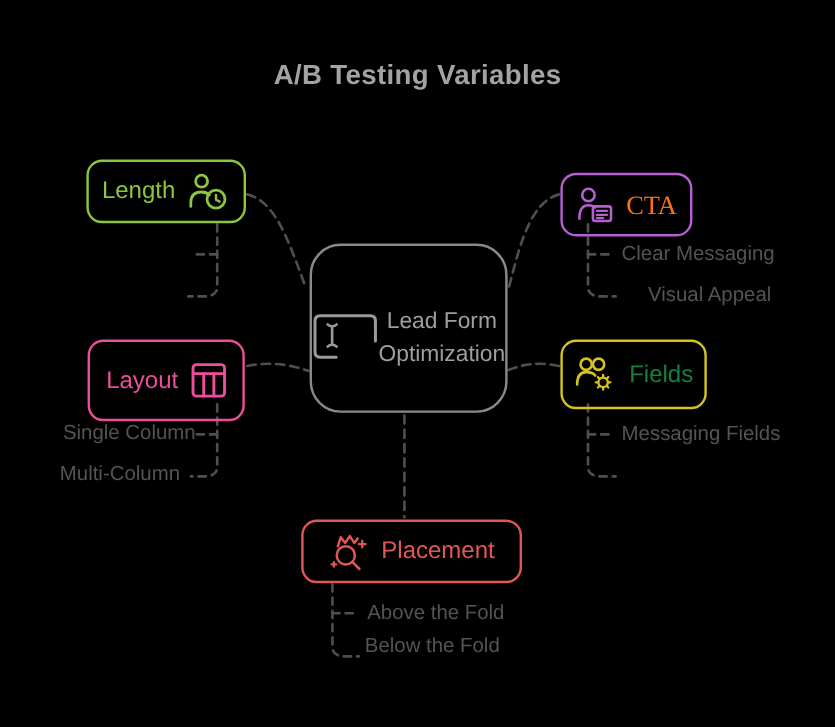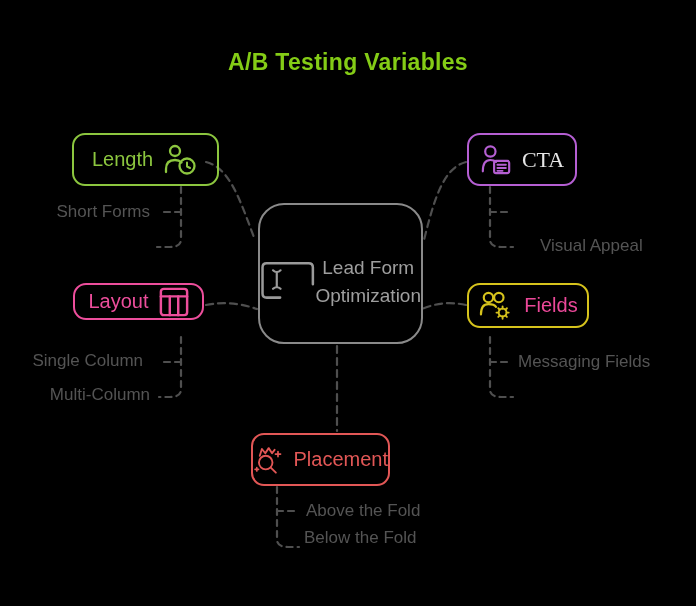--- a/index.html
+++ b/index.html
@@ -2,36 +2,36 @@
 <html><head>
 <meta charset="utf-8">
 <style>
   html,body { margin:0; padding:0; background:#000; }
   .canvas {
     position:relative; width:696px; height:606px; background:#000000;
     font-family:"Liberation Sans", sans-serif; overflow:hidden;
   }
   .title {
     position:absolute; top:49px; left:0; width:100%; margin:0;
-    text-align:center; font-size:23px; font-weight:bold; color:#84cc16;
+    text-align:center; font-size:23px; font-weight:bold; color:#a3a3a3;
     letter-spacing:0.3px;
   }
   svg.connectors { position:absolute; left:0; top:0; }
   .branch {
     position:absolute; display:flex; align-items:center; justify-content:center;
     gap:10px; border-style:solid; border-width:2.5px; border-radius:13px;
     background:transparent; box-sizing:border-box;
   }
   .branch .blabel { font-size:20px; white-space:nowrap; }
-  .b-length    { left:72px;  top:133px; width:147px; height:53px; border-color:#8CC63F; color:#8CC63F; }
-  .b-cta       { left:467px; top:133px; width:110px; height:53px; border-color:#B55FD3; color:#e5e5e5; }
+  .b-length    { left:72px;  top:133px; width:133px; height:53px; border-color:#8CC63F; color:#8CC63F; }
+  .b-cta       { left:467px; top:144px; width:110px; height:53px; border-color:#B55FD3; color:#f97316; }
   .b-cta .blabel { font-family:"Liberation Serif", serif; font-size:22px; }
-  .b-layout    { left:73px;  top:283px; width:131px; height:37px; border-color:#ED4E9C; color:#ED4E9C; }
-  .b-fields    { left:467px; top:283px; width:122px; height:45px; border-color:#D6C31C; color:#ec4899; }
-  .b-placement { left:251px; top:433px; width:139px; height:53px; border-color:#E25756; color:#E25756; }
+  .b-layout    { left:73px;  top:283px; width:131px; height:68px; border-color:#ED4E9C; color:#ED4E9C; }
+  .b-fields    { left:467px; top:283px; width:122px; height:58px; border-color:#D6C31C; color:#15803d; }
+  .b-placement { left:251px; top:433px; width:184px; height:53px; border-color:#E25756; color:#E25756; }
   .center-node {
     position:absolute; left:258px; top:203px; width:165px; height:141px;
     border:2px solid #8a8a8a; border-radius:26px; box-sizing:border-box;
     display:flex; flex-direction:row; align-items:center; color:#9e9e9e;
     background:transparent;
   }
   .center-node svg { margin-top:13px; }
   .center-node .clabel { margin-top:17px; font-size:19px; line-height:28px; text-align:center; }
   .center-node .clabel span { display:block; }
   .child {
@@ -131,25 +131,25 @@
     <svg width="34" height="34" viewBox="0 0 36 36" fill="none" stroke="#E25756" stroke-width="2.2" stroke-linecap="round" stroke-linejoin="round">
       <path d="M 8 13 L 10.5 5 L 14.5 10 L 18.5 4 L 22.5 10 L 25.5 6"></path>
       <circle cx="15" cy="21" r="8"></circle>
       <path d="M 21 27 L 27 33"></path>
       <path d="M 29.5 8 L 29.5 14 M 26.5 11 L 32.5 11" stroke-width="2"></path>
       <path d="M 4.5 27 L 4.5 31 M 2.5 29 L 6.5 29" stroke-width="2"></path>
     </svg>
     <span class="blabel">Placement</span>
   </div>
 
-  <div class="child r" style="top:202px; right:546px;">Short Forms</div>
 
+  <div class="child" style="top:202px; left:518px;">Clear Messaging</div>
   <div class="child" style="top:236px; left:522px;margin-left:18px;">Visual Appeal</div>
 
-  <div class="child r" style="top:351px; right:553px;">Single Column</div>
+  <div class="child r" style="top:351px; right:533px;">Single Column</div>
   <div class="child r" style="top:385px; right:546px;">Multi-Column</div>
 
   <div class="child" style="top:352px; left:518px;">Messaging Fields</div>
 
   <div class="child" style="top:501px; left:306px;">Above the Fold</div>
   <div class="child" style="top:528px; left:304px;">Below the Fold</div>
 
 </div>
 
 </body></html>

